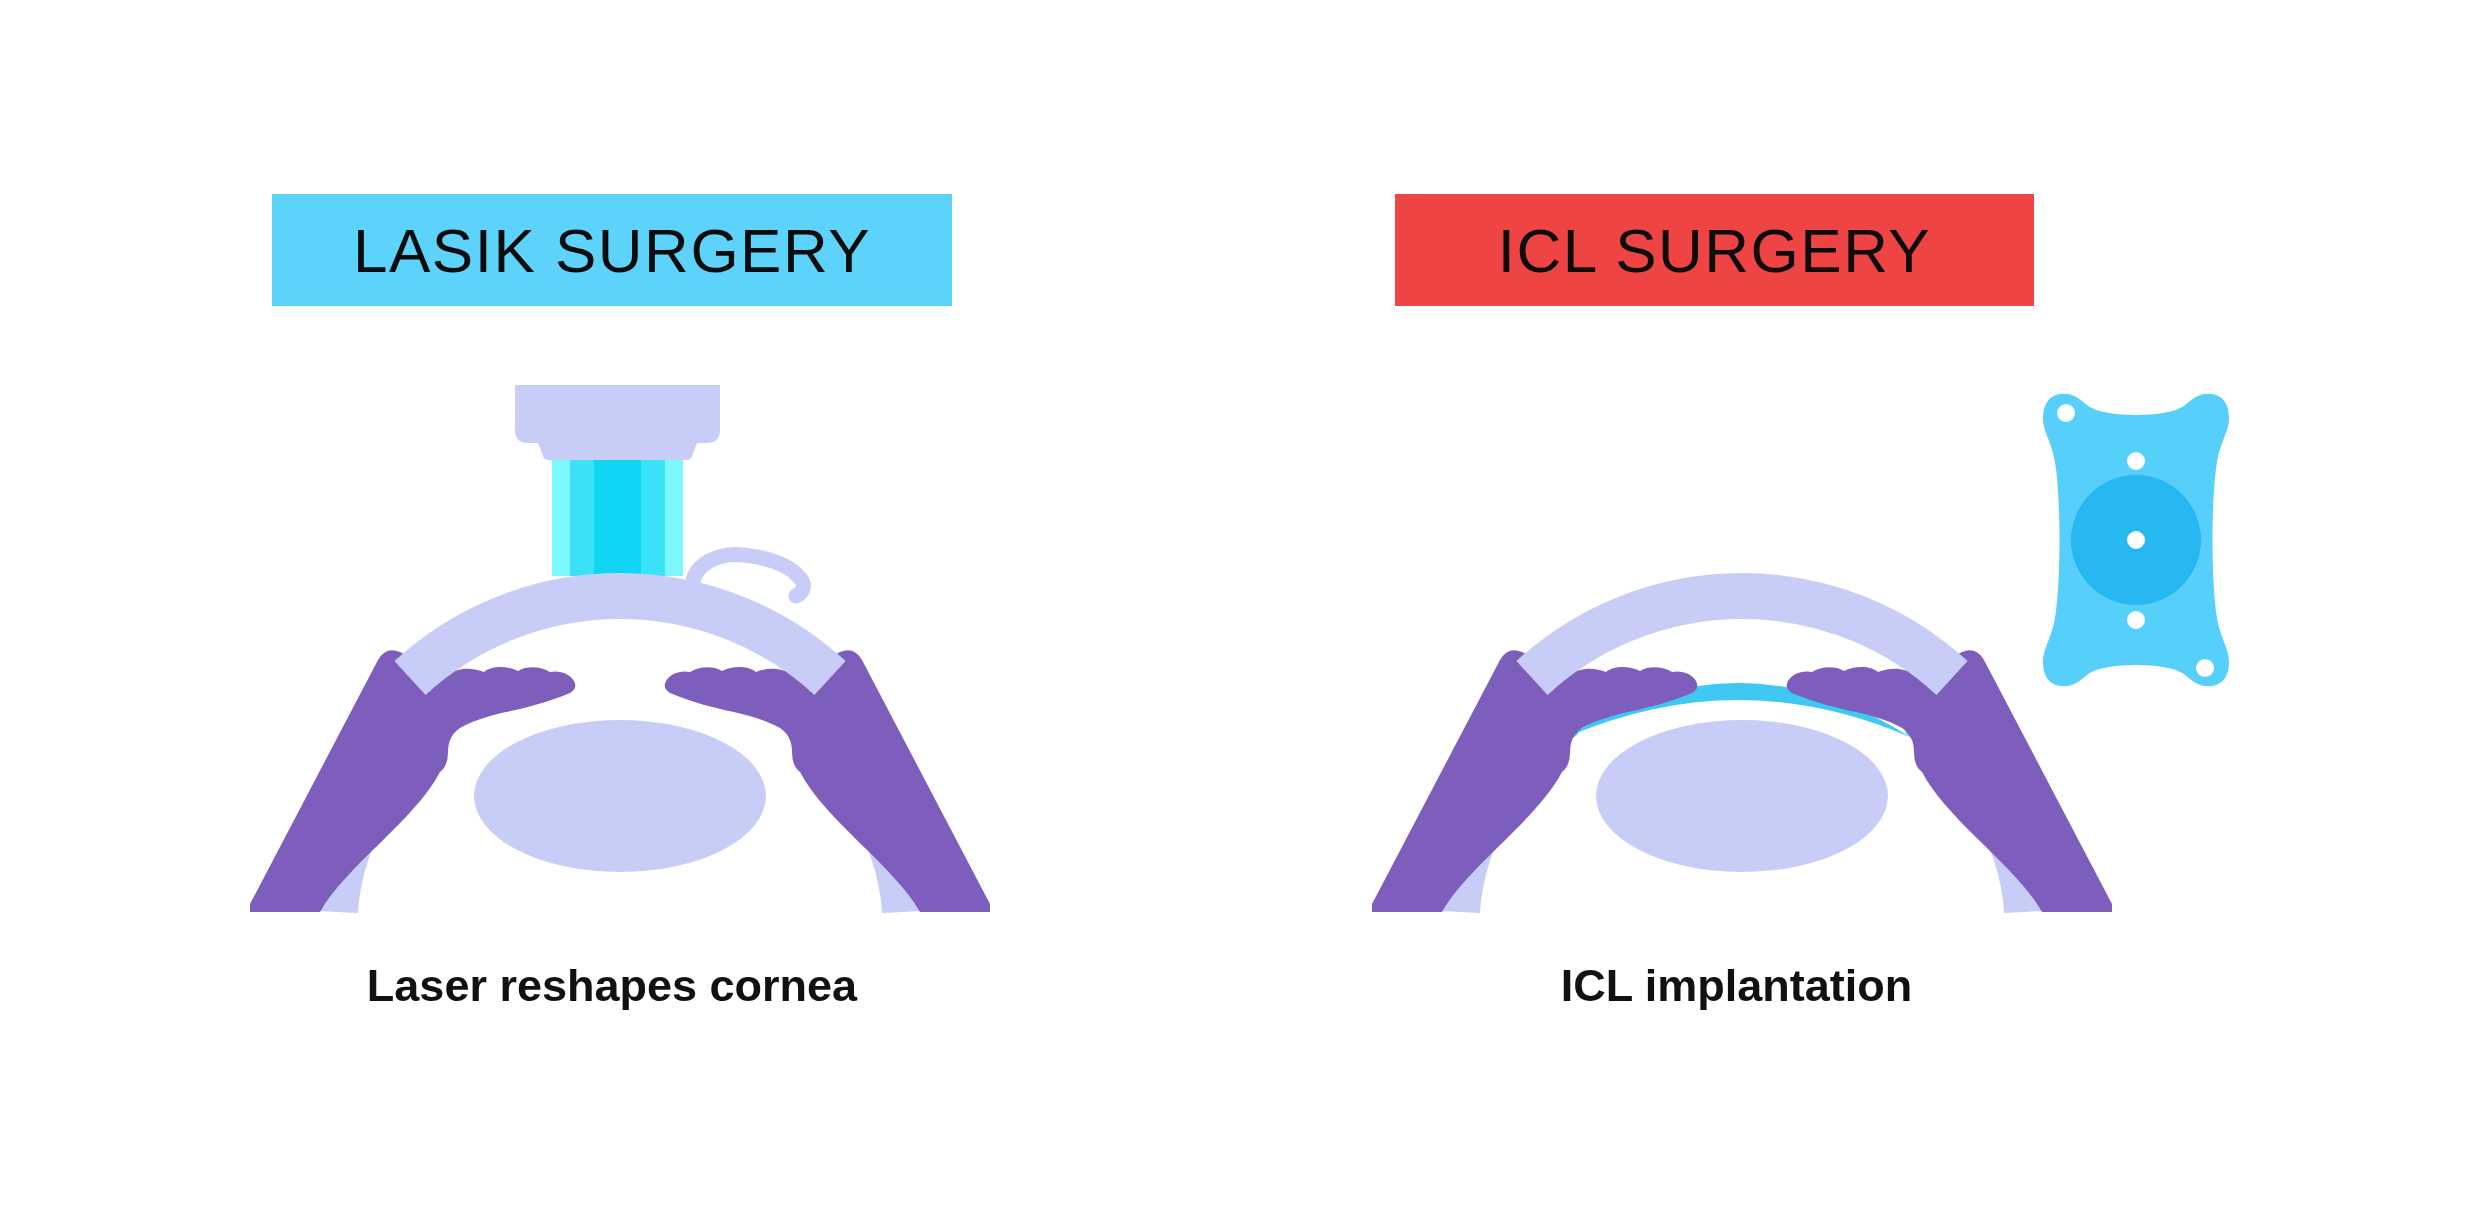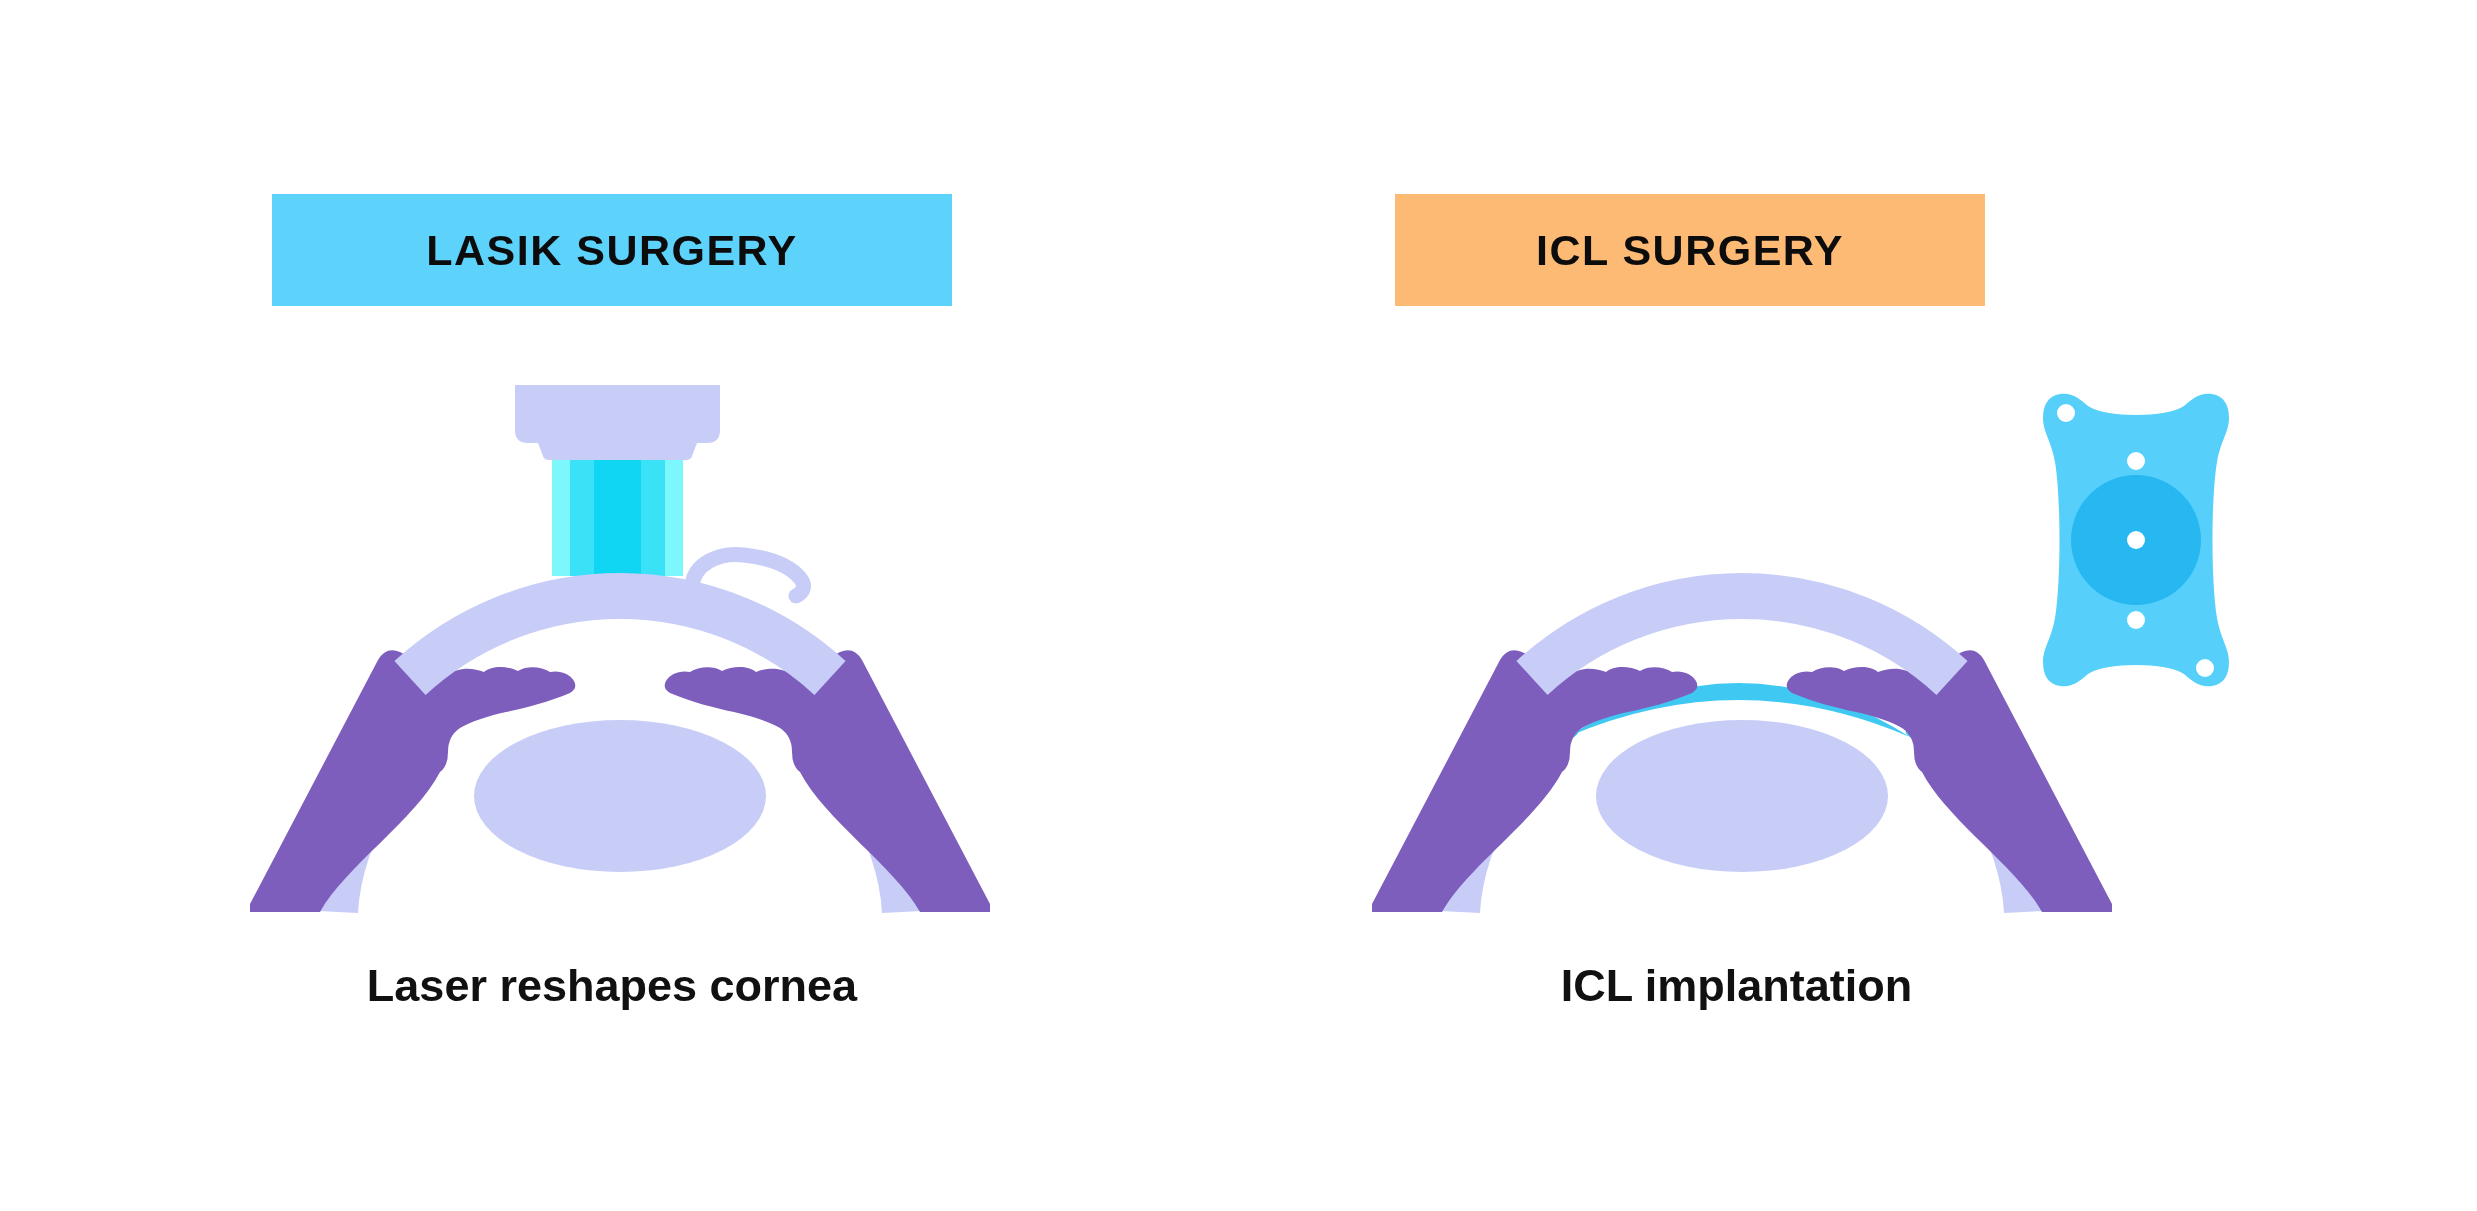--- a/index.html
+++ b/index.html
@@ -5,21 +5,21 @@
   html,body{margin:0;padding:0;background:#ffffff;}
   .canvas{
     position:relative;width:2477px;height:1211px;background:#ffffff;overflow:hidden;
     font-family:"Liberation Sans",sans-serif;
   }
   .banner{
     position:absolute;top:194px;height:112px;
     display:flex;align-items:center;justify-content:center;
   }
   .banner-title{
-    font-size:43px;font-weight:700;letter-spacing:1.5px;color:#0c0c0c;white-space:nowrap;
+    font-size:62px;font-weight:400;letter-spacing:1.5px;color:#0c0c0c;white-space:nowrap;
   }
   .caption{
     position:absolute;top:960px;text-align:center;
     font-size:45px;font-weight:700;color:#111111;white-space:nowrap;
   }
   .figure{position:absolute;top:380px;}
 </style>
 </head>
 <body>
 
@@ -64,21 +64,21 @@
     <path d="M 180,298 A 310,310 0 0 1 600,298" fill="none" stroke="#c8cdf8" stroke-width="46"></path>
 
     <path d="M 462,206 C 464,184 488,172 514,175 C 540,178 560,186 570,198 C 576,205 574,212 566,216" fill="none" stroke="#c8cdf8" stroke-width="15" stroke-linecap="round"></path>
 
     <path d="M 285,5 L 490,5 L 490,50 Q 490,63 477,63 L 467,63 L 462,76 Q 461,80 456,80
              L 319,80 Q 314,80 313,76 L 308,63 L 298,63 Q 285,63 285,50 Z" fill="#c8cdf8"></path>
   </svg>
 
   <div class="caption" style="left:272px;width:680px;">Laser reshapes cornea</div>
 
-  <div class="banner" style="left:1395px;width:590px;background:#fdba74;">
+  <div class="banner" style="left:1395px;width:639px;background:#ef4444;">
     <span class="banner-title">ICL SURGERY</span>
   </div>
 
   <svg class="figure" style="left:1347px;" width="910" height="560" viewBox="0 0 910 560">
 
     <g transform="translate(5,0)">
 
       <path d="M 148,408 C 124,454 110,492 108,532" fill="none" stroke="#c8cdf8" stroke-width="40"></path>
       <g transform="translate(780,0) scale(-1,1)">
         <path d="M 148,408 C 124,454 110,492 108,532" fill="none" stroke="#c8cdf8" stroke-width="40"></path>

